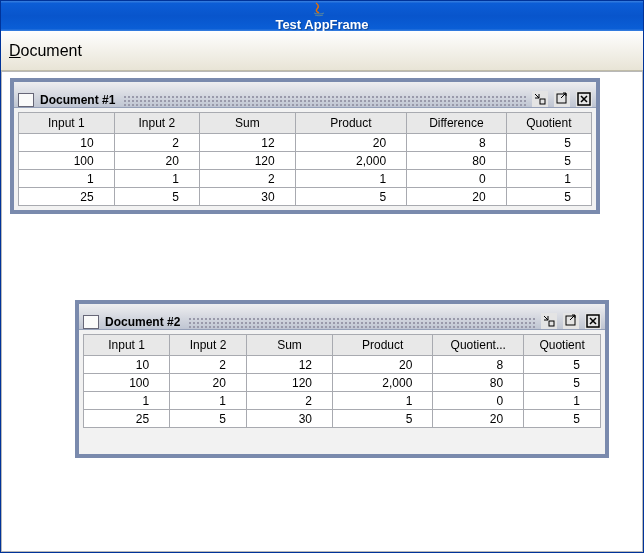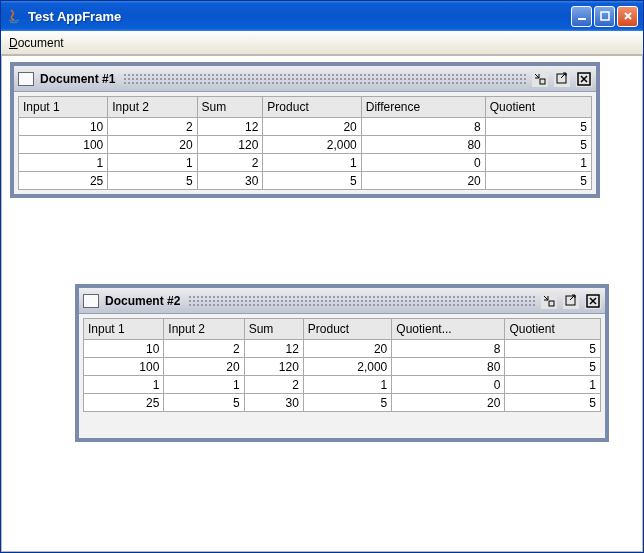--- a/index.html
+++ b/index.html
@@ -21,20 +21,21 @@
   }
   .titlebar {
     height: 30px;
     background: linear-gradient(to bottom, #3a81e0 0%, #0c5dd6 8%, #0855cc 50%, #0a5ed6 92%, #3a81e0 100%);
     display: flex;
     align-items: center;
     padding: 0 5px;
     color: #fff;
     font-weight: bold;
     font-size: 13px;
+    flex-direction: column;
   }
   .titlebar .java-icon {
     width: 16px; height: 16px;
     margin-right: 6px;
     display:flex;align-items:center;justify-content:center;
   }
   .titlebar .title { flex: 1; text-shadow: 1px 1px 1px rgba(0,0,0,0.3); }
   .win-btns { display: flex; gap: 2px; }
   .win-btn {
     width: 21px; height: 21px;
@@ -44,47 +45,47 @@
     font-size: 11px;
     color:#fff;
   }
   .win-btn.min, .win-btn.max {
     background: linear-gradient(to bottom, #7ba7e8, #2f66c8);
   }
   .win-btn.close {
     background: linear-gradient(to bottom, #f09070, #d84a1f);
   }
   .menubar {
-    height: 24px;
+    height: 40px;
     background: linear-gradient(to bottom, #fefefe, #e8e4d6);
     border-bottom: 1px solid #c0bca8;
     display:flex;align-items:center;
     padding: 4px 8px;
-    font-size: 12px;
+    font-size: 16px;
     color:#000;
   }
   .menubar .menu-item .ul { text-decoration: underline; }
   .desktop {
     flex:1;
     position: relative;
     background: #fff;
     border: 1px solid #b8b8b8;
     margin: 0;
   }
   .iframe {
     position: absolute;
     border: 4px solid #7a8aad;
     background: #eeeeee;
   }
   .iframe.doc1 { left: 8px; top: 6px; width: 590px; }
   .iframe.doc2 { left: 73px; top: 228px; width: 534px; }
   .iframe-title {
     height: 26px;
     background: linear-gradient(to bottom, #eeeef0, #bfc5d2);
-    display:flex;align-items:center;
+    display:flex;align-items:flex-end;
     padding: 0 4px;
     font-size: 12px;
     font-weight: bold;
     color:#000;
     border-bottom: 1px solid #95a0b8;
   }
   .iframe-title .doc-icon {
     width: 16px; height: 14px;
     border: 1px solid #667;
     background: #fafafa;
@@ -114,28 +115,28 @@
     width: 100%;
     border-collapse: collapse;
     background: #fff;
     font-size: 12px;
   }
   table.data th {
     background: #e8e8e8;
     border: 1px solid #a8aab0;
     padding: 3px 4px;
     font-weight: normal;
-    text-align: left;
+    text-align: center;
     color:#000;
     white-space: nowrap;
     overflow: hidden;
   }
   table.data td {
     border: 1px solid #a8aab0;
-    padding: 1px 4px;
+    padding: 1px 20px;
     text-align: right;
     color:#000;
     height: 18px;
   }
   .pad { height: 22px; background:#f2f2f2; }
   svg { display:block; }
 </style>
 </head>
 <body>
 

